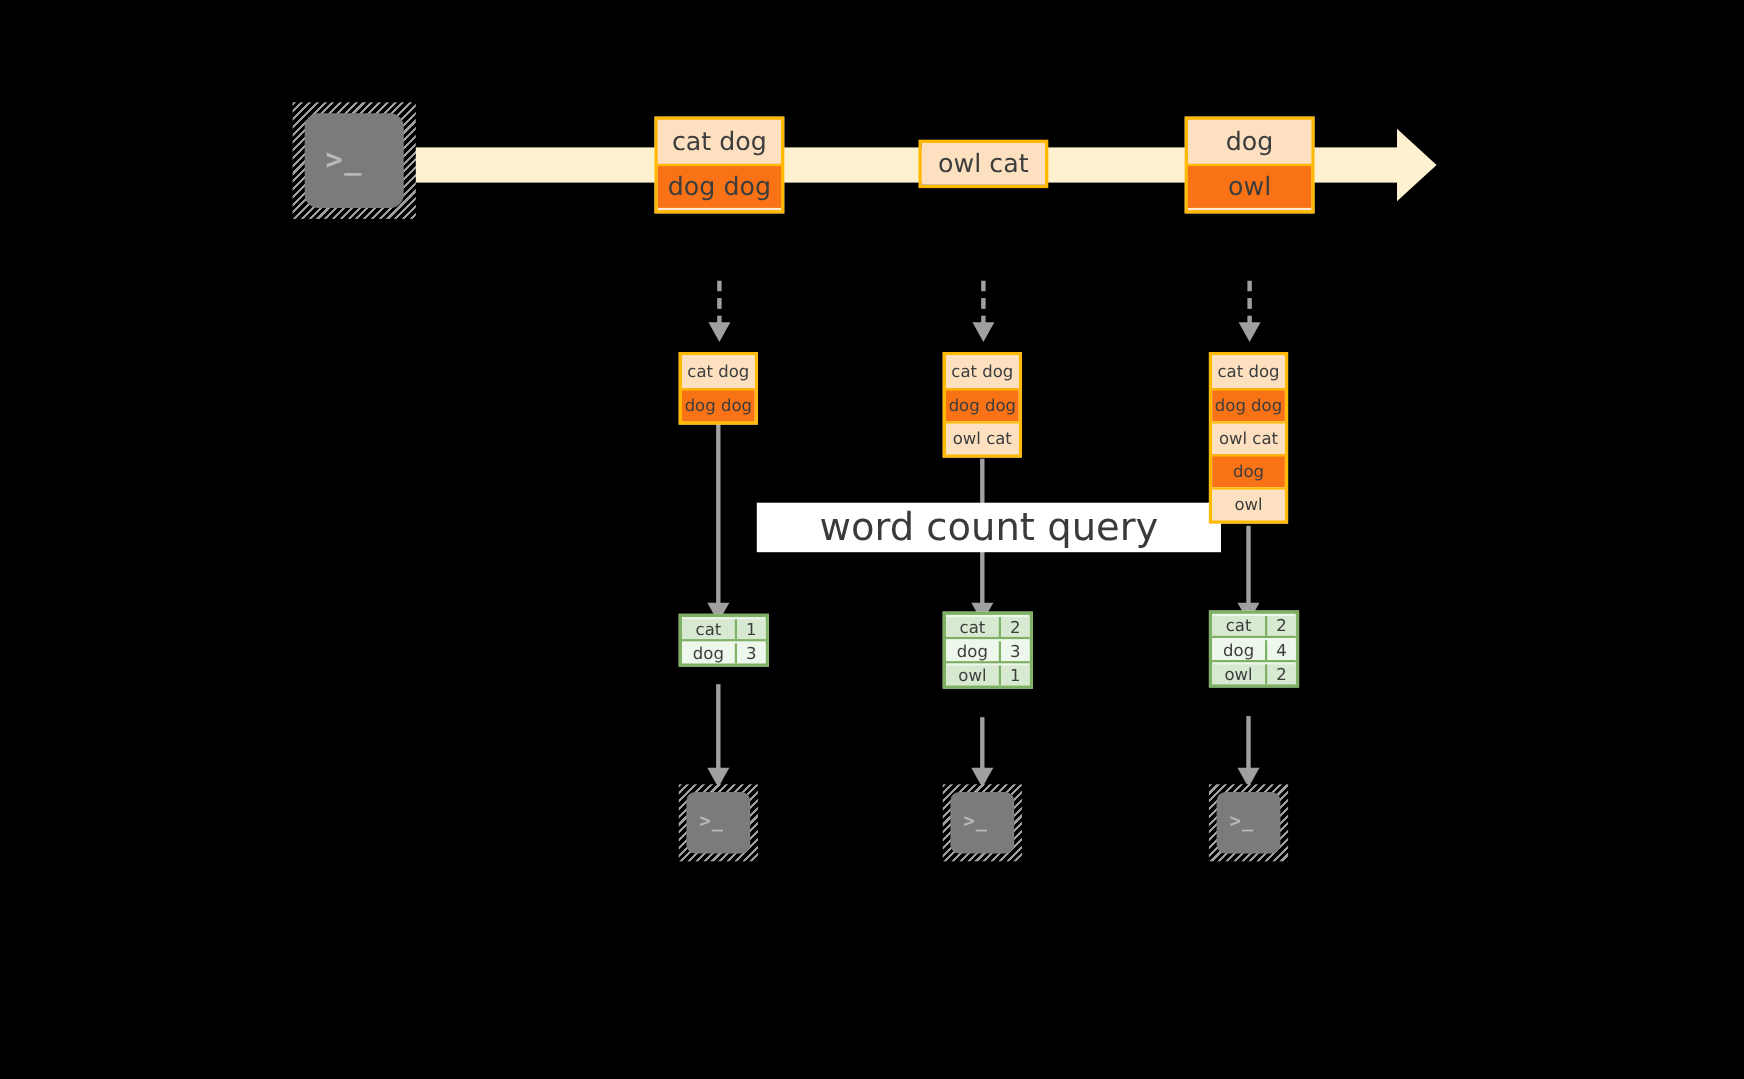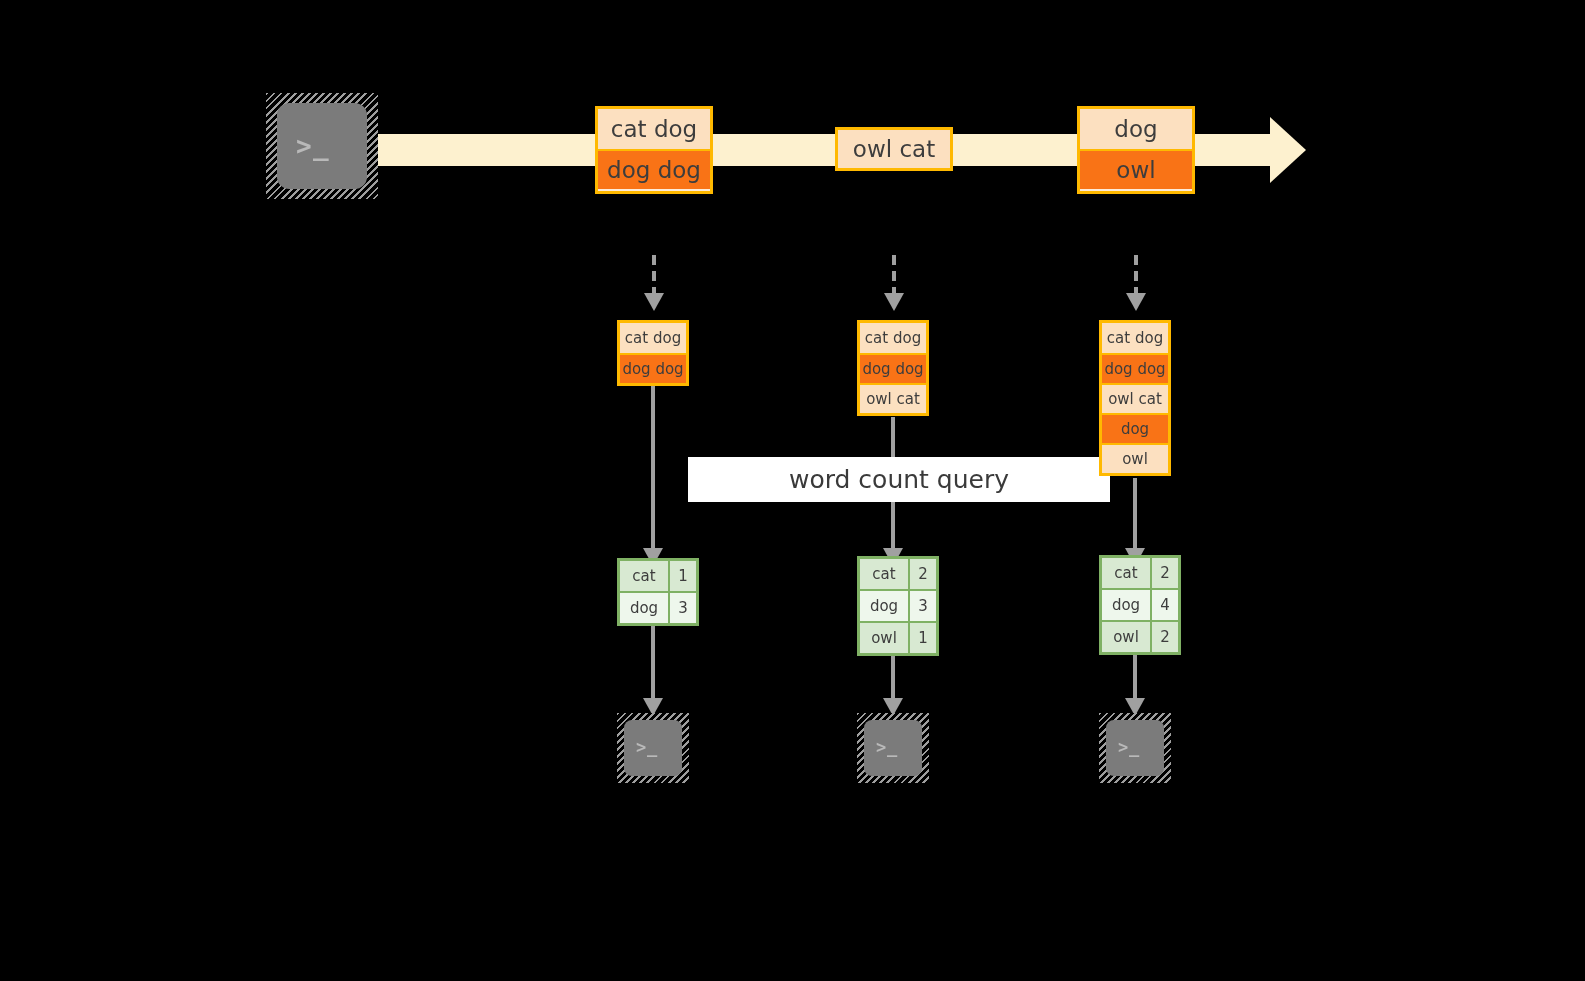--- a/index.html
+++ b/index.html
@@ -90,21 +90,22 @@
     position: absolute;
     box-sizing: border-box;
     border: 3px solid #7fb164;
     background: #eef7ec;
     display: flex;
     flex-direction: column;
     z-index: 5;
   }
   .gtable .grow {
     display: flex;
-    height: 30px;
+    height: 20px;
+    align-items: flex-end;
   }
   .gtable .grow + .grow { border-top: 2px solid #7fb164; }
   .gtable .gcell {
     box-sizing: border-box;
     display: flex;
     align-items: center;
     justify-content: center;
     font-size: 15px;
     color: #3d3d3d;
     white-space: nowrap;
@@ -138,21 +139,21 @@
   
   .query-band {
     position: absolute;
     background: #ffffff;
     display: flex;
     align-items: center;
     justify-content: center;
     z-index: 4;
   }
   .query-band span {
-    font-size: 25px;
+    font-size: 35px;
     color: #3a3a3a;
     white-space: nowrap;
   }
 </style>
 </head>
 <body>
 
 <div id="canvas">
 
   <div class="stream-band" style="left:372px; top:134px; width:905px; height:32px;"></div>

